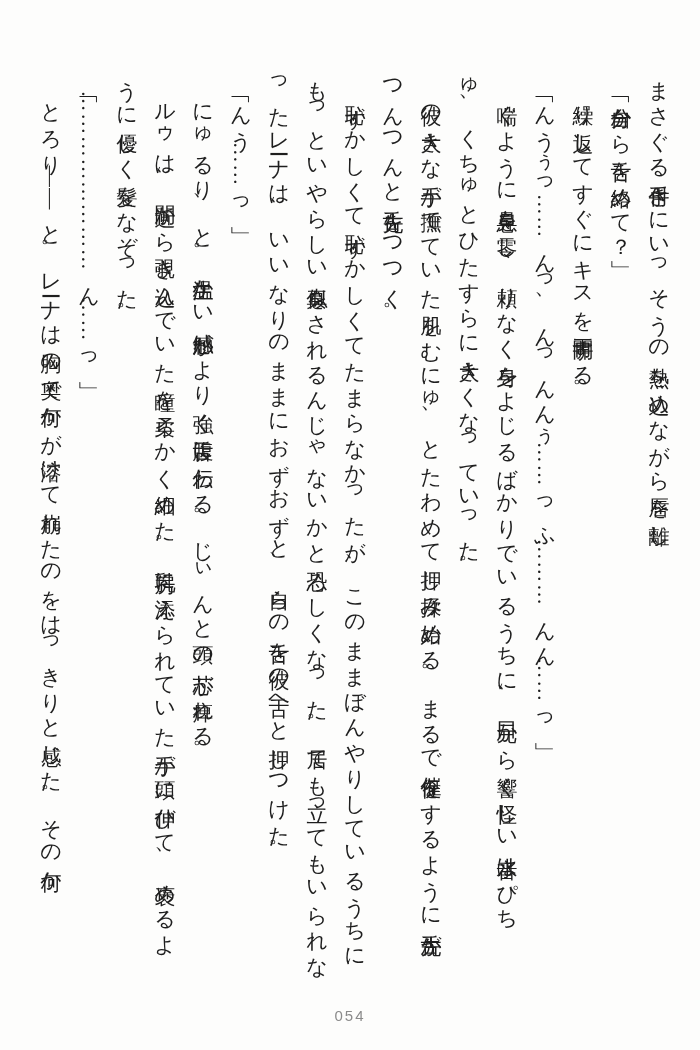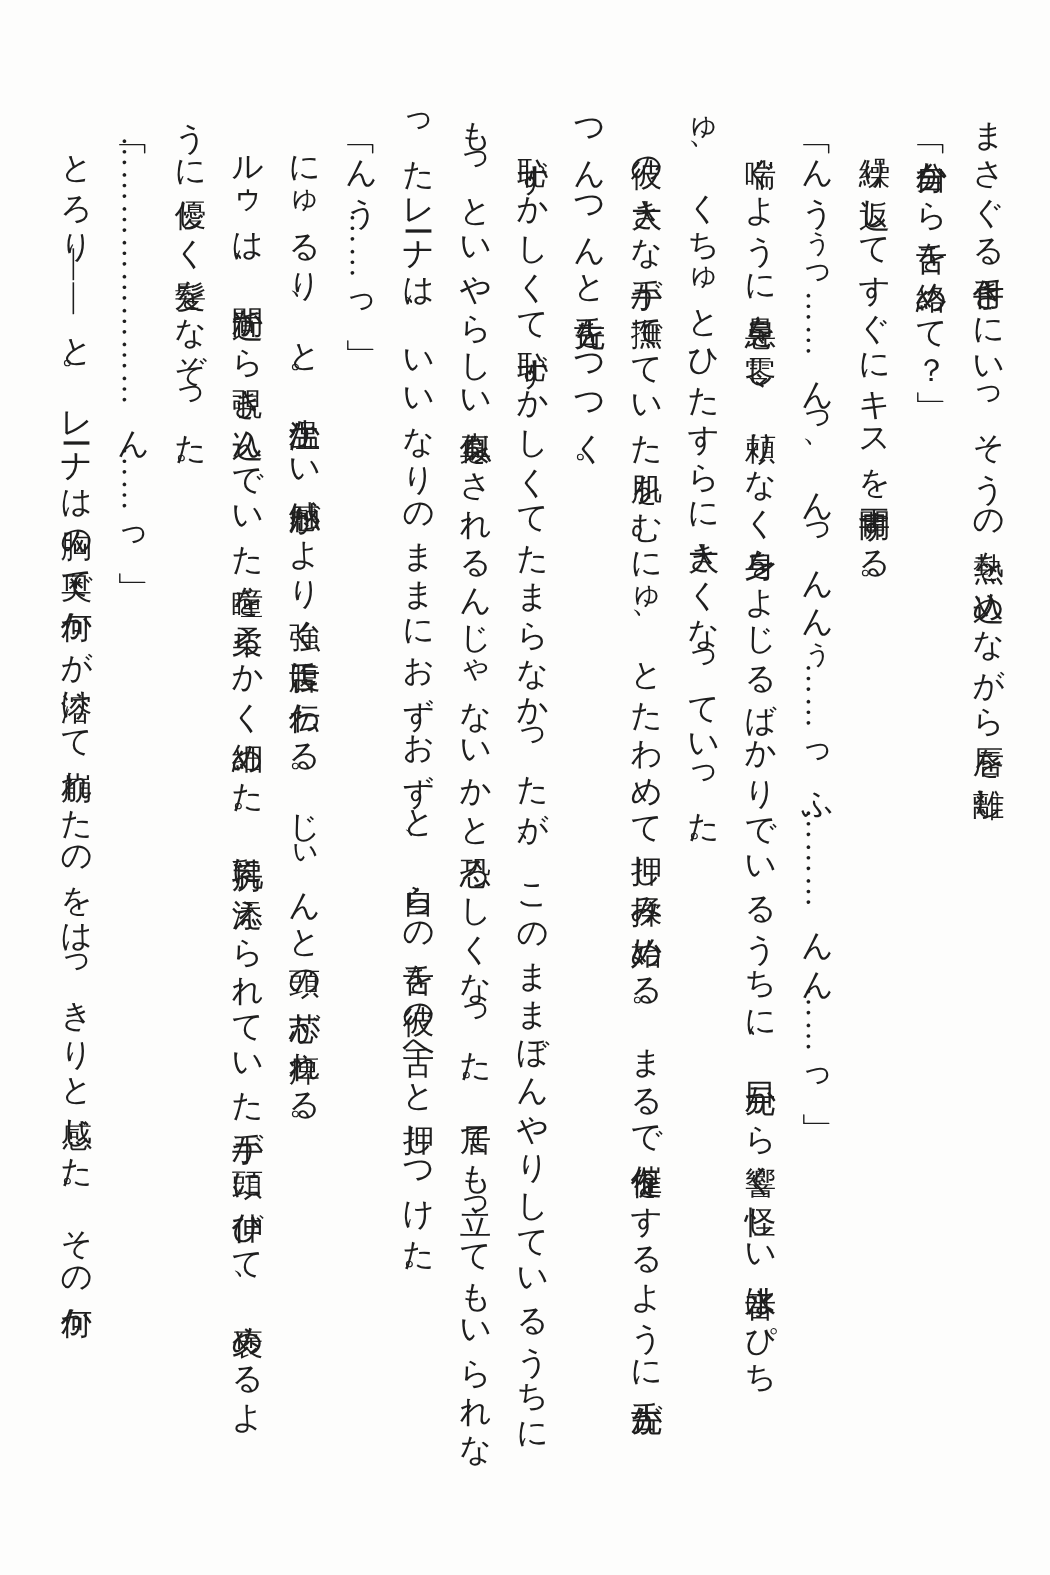--- a/index.html
+++ b/index.html
@@ -65,14 +65,15 @@
     <p class="indent">喘ぐように鼻息を零し、頼りなく身をよじるばかりでいるうちに、口元から響く怪しい水音はぴちゅ、くちゅとひたすらに大きくなっていった。</p>
     <p class="indent">彼の大きな手が撫でていた肌をむにゅ、とたわめて押し揉み始める。まるで催促をするように舌先がつんつんと舌先をつつく。</p>
     <p class="indent">恥ずかしくて恥ずかしくてたまらなかったが、このままぼんやりしているうちにもっといやらしい真似をされるんじゃないかと恐ろしくなった。居ても立ってもいられなったレーナは、いいなりのままにおずおずと、自らの舌を彼の舌へと押しつけた。</p>
     <p class="indent">「んう……っ」</p>
     <p class="indent">にゅるり、と。生温かい感触がより強く舌腹に伝わる。じぃんと頭の芯が痺れる。</p>
     <p class="indent">ルゥは、間近から覗き込んでいた瞳を柔らかく細めた。乳房に添えられていた手が頭に伸びて、褒めるように優しく髪をなぞった。</p>
     <p class="indent">「……………………ん……っ」</p>
     <p class="indent">とろり――と。レーナは胸の奥で何かが溶けて崩れたのをはっきりと感じた。その何か</p>
   </div>
 
+  <div class="page-number">054</div>
 
 </div>
 
 </body></html>

